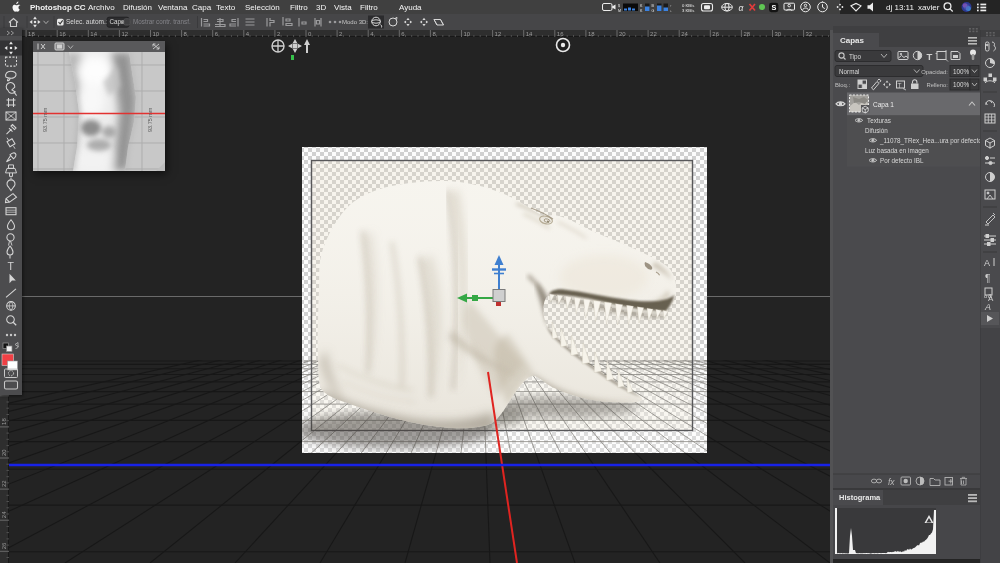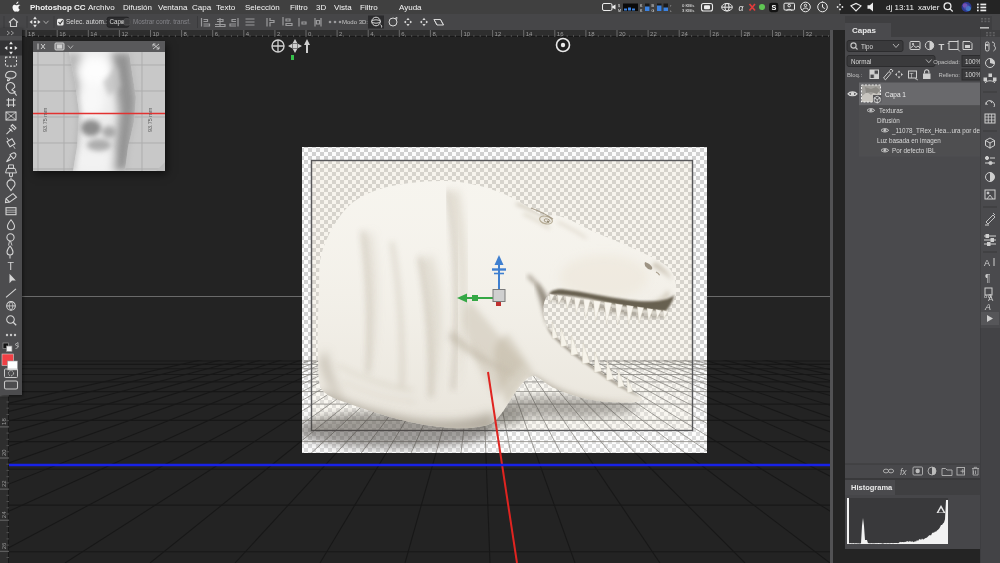--- a/index.html
+++ b/index.html
@@ -13,21 +13,21 @@
 #viewport { position:absolute; left:0; top:30px; width:830px; height:533px; background:#232323; overflow:hidden; }
 #vdivider { position:absolute; left:830px; top:30px; width:3px; height:533px; background:#525254; }
 #hruler { position:absolute; left:22px; top:0; width:810px; height:7px; background:#2e2e2e; border-bottom:1px solid #181818; }
 #vruler { position:absolute; left:0; top:0; width:9px; height:533px; background:#2e2e2e; border-right:1px solid #181818; }
 #toolbar { position:absolute; left:0; top:28px; width:22px; height:367px; background:#4c4c4e;
   box-shadow:1px 1px 3px rgba(0,0,0,.5); z-index:30; }
 #preview { position:absolute; left:33px; top:41px; width:132px; height:130px; z-index:20;
   box-shadow:2px 3px 8px rgba(0,0,0,.55); }
 #pvhead { height:11px; background:#59595b; }
 #pvbody { position:relative; height:119px; background:#c6c6c6; overflow:hidden; }
-#rightcol { position:absolute; left:833px; top:16px; width:147px; height:533px; background:#4a4a4d;margin-left:12px; }
+#rightcol { position:absolute; left:833px; top:26px; width:147px; height:533px; background:#4a4a4d; }
 #dock { position:absolute; left:980px; top:30px; width:20px; height:533px; background:#4a4a4d; }
 svg text { font-family:"Liberation Sans", sans-serif; }
 </style>
 </head>
 <body>
 <div id="page">
 
 <div id="viewport">
   <svg width="832" height="533" viewBox="0 30 832 533" style="position:absolute;left:0;top:0">
     <defs>

